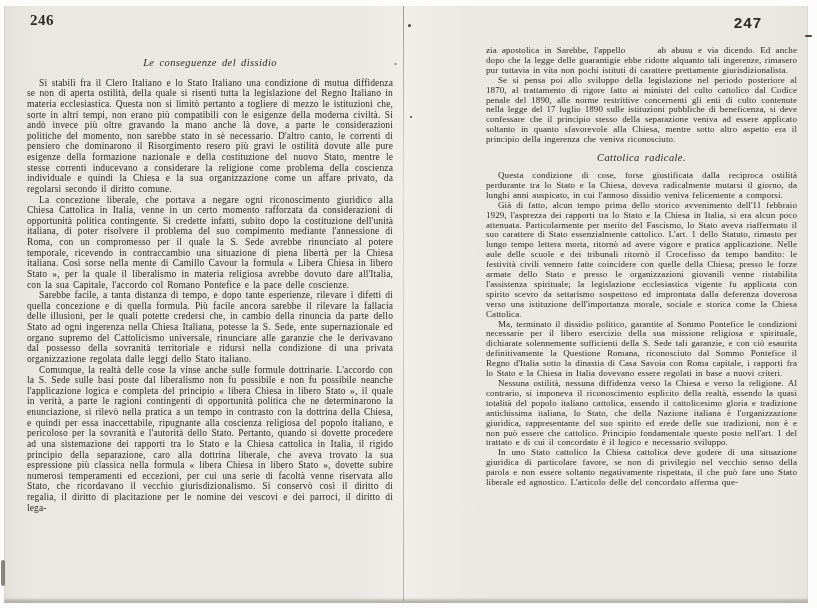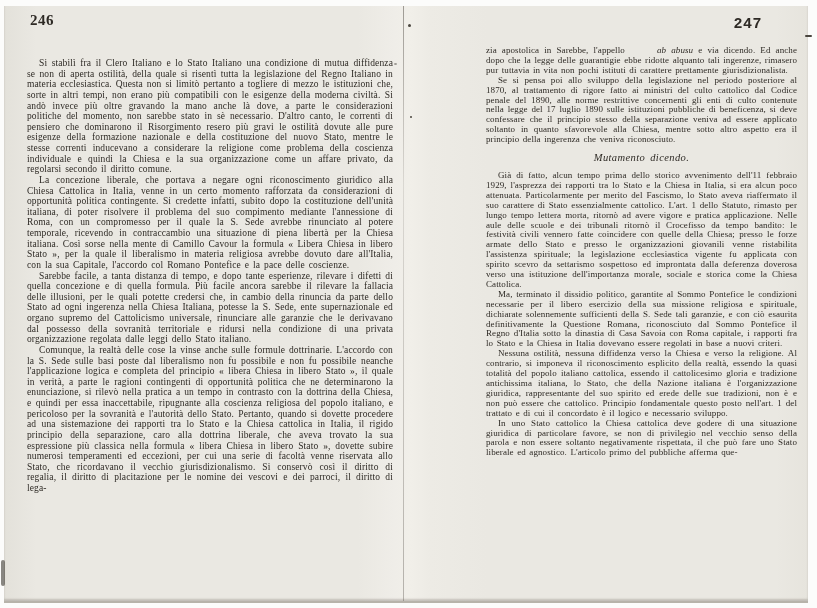--- a/index.html
+++ b/index.html
@@ -62,55 +62,57 @@
   }
   .col-left .heading{margin-bottom:9px;}
   .col-right{
     left:82px;top:40px;width:311px;
     font-size:9px;line-height:9.9px;
     letter-spacing:.08px;word-spacing:1.2px;
   }
   .col-right .heading{margin-top:8px;margin-bottom:8px;}
   p.para{text-indent:12px;}
   p.para.no-indent{text-indent:0;}
-  .it{font-style:italic;margin-left:27px;}
+  .it{margin-left:27px;}
   .speck{position:absolute;background:#4a463f;border-radius:50%;}
   .speck.s1{left:801px;top:29px;width:7px;height:2px;border-radius:1px;}
   .speck.s2{left:404px;top:18px;width:3px;height:3px;}
   .speck.s3{left:406px;top:110px;width:2px;height:2px;}
   .speck.s4{left:1px;top:560px;width:4px;height:26px;border-radius:2px;opacity:.65;}
   .speck.s5{left:390px;top:57px;width:3px;height:2px;opacity:.5;}
 </style>
 </head>
 <body>
 
 <div class="scan">
 
   <div class="page page-left">
     <div class="pagenum pagenum-left">246</div>
     <div class="body-col col-left">
+      <div class="heading">Le conseguenze del dissidio</div>
       <p class="para">Si stabilì fra il Clero Italiano e lo Stato Italiano una condizione di mutua diffidenza se non di aperta ostilità, della quale si risentì tutta la legislazione del Regno Italiano in materia ecclesiastica. Questa non si limitò pertanto a togliere di mezzo le istituzioni che, sorte in altri tempi, non erano più compatibili con le esigenze della moderna civiltà. Si andò invece più oltre gravando la mano anche là dove, a parte le considerazioni politiche del momento, non sarebbe stato in sè necessario. D'altro canto, le correnti di pensiero che dominarono il Risorgimento resero più gravi le ostilità dovute alle pure esigenze della formazione nazionale e della costituzione del nuovo Stato, mentre le stesse correnti inducevano a considerare la religione come problema della coscienza individuale e quindi la Chiesa e la sua organizzazione come un affare privato, da regolarsi secondo il diritto comune.</p>
       <p class="para">La concezione liberale, che portava a negare ogni riconoscimento giuridico alla Chiesa Cattolica in Italia, venne in un certo momento rafforzata da considerazioni di opportunità politica contingente. Si credette infatti, subito dopo la costituzione dell'unità italiana, di poter risolvere il problema del suo compimento mediante l'annessione di Roma, con un compromesso per il quale la S. Sede avrebbe rinunciato al potere temporale, ricevendo in contraccambio una situazione di piena libertà per la Chiesa italiana. Così sorse nella mente di Camillo Cavour la formula « Libera Chiesa in libero Stato », per la quale il liberalismo in materia religiosa avrebbe dovuto dare all'Italia, con la sua Capitale, l'accordo col Romano Pontefice e la pace delle coscienze.</p>
       <p class="para">Sarebbe facile, a tanta distanza di tempo, e dopo tante esperienze, rilevare i difetti di quella concezione e di quella formula. Più facile ancora sarebbe il rilevare la fallacia delle illusioni, per le quali potette credersi che, in cambio della rinuncia da parte dello Stato ad ogni ingerenza nella Chiesa Italiana, potesse la S. Sede, ente supernazionale ed organo supremo del Cattolicismo universale, rinunciare alle garanzie che le derivavano dal possesso della sovranità territoriale e ridursi nella condizione di una privata organizzazione regolata dalle leggi dello Stato italiano.</p>
       <p class="para">Comunque, la realtà delle cose la vinse anche sulle formule dottrinarie. L'accordo con la S. Sede sulle basi poste dal liberalismo non fu possibile e non fu possibile neanche l'applicazione logica e completa del principio « libera Chiesa in libero Stato », il quale in verità, a parte le ragioni contingenti di opportunità politica che ne determinarono la enunciazione, si rilevò nella pratica a un tempo in contrasto con la dottrina della Chiesa, e quindi per essa inaccettabile, ripugnante alla coscienza religiosa del popolo italiano, e pericoloso per la sovranità e l'autorità dello Stato. Pertanto, quando si dovette procedere ad una sistemazione dei rapporti tra lo Stato e la Chiesa cattolica in Italia, il rigido principio della separazione, caro alla dottrina liberale, che aveva trovato la sua espressione più classica nella formula « libera Chiesa in libero Stato », dovette subire numerosi temperamenti ed eccezioni, per cui una serie di facoltà venne riservata allo Stato, che ricordavano il vecchio giurisdizionalismo. Si conservò così il diritto di regalia, il diritto di placitazione per le nomine dei vescovi e dei parroci, il diritto di lega-</p>
     </div>
   </div>
 
   <div class="gutter-line"></div>
 
   <div class="page page-right">
     <div class="pagenum pagenum-right">247</div>
     <div class="body-col col-right">
       <p class="para no-indent"><span>zia apostolica in Sarebbe, l'appello </span><span class="it">ab abusu</span><span> e via dicendo. Ed anche dopo che la legge delle guarantigie ebbe ridotte alquanto tali ingerenze, rimasero pur tuttavia in vita non pochi istituti di carattere prettamente giurisdizionalista.</span></p>
       <p class="para">Se si pensa poi allo sviluppo della legislazione nel periodo posteriore al 1870, al trattamento di rigore fatto ai ministri del culto cattolico dal Codice penale del 1890, alle norme restrittive concernenti gli enti di culto contenute nella legge del 17 luglio 1890 sulle istituzioni pubbliche di beneficenza, si deve confessare che il principio stesso della separazione veniva ad essere applicato soltanto in quanto sfavorevole alla Chiesa, mentre sotto altro aspetto era il principio della ingerenza che veniva riconosciuto.</p>
-      <div class="heading">Mutamento dicendo.</div>
+      <div class="heading">Cattolica radicale.</div>
+      <p class="para">Questa condizione di cose, forse giustificata dalla reciproca ostilità perdurante tra lo Stato e la Chiesa, doveva radicalmente mutarsi il giorno, da lunghi anni auspicato, in cui l'annoso dissidio veniva felicemente a comporsi.</p>
       <p class="para">Già di fatto, alcun tempo prima dello storico avvenimento dell'11 febbraio 1929, l'asprezza dei rapporti tra lo Stato e la Chiesa in Italia, si era alcun poco attenuata. Particolarmente per merito del Fascismo, lo Stato aveva riaffermato il suo carattere di Stato essenzialmente cattolico. L'art. 1 dello Statuto, rimasto per lungo tempo lettera morta, ritornò ad avere vigore e pratica applicazione. Nelle aule delle scuole e dei tribunali ritornò il Crocefisso da tempo bandito: le festività civili vennero fatte coincidere con quelle della Chiesa; presso le forze armate dello Stato e presso le organizzazioni giovanili venne ristabilita l'assistenza spirituale; la legislazione ecclesiastica vigente fu applicata con spirito scevro da settarismo sospettoso ed improntata dalla deferenza doverosa verso una istituzione dell'importanza morale, sociale e storica come la Chiesa Cattolica.</p>
       <p class="para">Ma, terminato il dissidio politico, garantite al Sommo Pontefice le condizioni necessarie per il libero esercizio della sua missione religiosa e spirituale, dichiarate solennemente sufficienti della S. Sede tali garanzie, e con ciò esaurita definitivamente la Questione Romana, riconosciuto dal Sommo Pontefice il Regno d'Italia sotto la dinastia di Casa Savoia con Roma capitale, i rapporti fra lo Stato e la Chiesa in Italia dovevano essere regolati in base a nuovi criteri.</p>
       <p class="para">Nessuna ostilità, nessuna diffidenza verso la Chiesa e verso la religione. Al contrario, si imponeva il riconoscimento esplicito della realtà, essendo la quasi totalità del popolo italiano cattolica, essendo il cattolicesimo gloria e tradizione antichissima italiana, lo Stato, che della Nazione italiana è l'organizzazione giuridica, rappresentante del suo spirito ed erede delle sue tradizioni, non è e non può essere che cattolico. Principio fondamentale questo posto nell'art. 1 del trattato e di cui il concordato è il logico e necessario sviluppo.</p>
-      <p class="para">In uno Stato cattolico la Chiesa cattolica deve godere di una situazione giuridica di particolare favore, se non di privilegio nel vecchio senso della parola e non essere soltanto negativamente rispettata, il che può fare uno Stato liberale ed agnostico. L'articolo primo del pubbliche afferma que-</p>
+      <p class="para">In uno Stato cattolico la Chiesa cattolica deve godere di una situazione giuridica di particolare favore, se non di privilegio nel vecchio senso della parola e non essere soltanto negativamente rispettata, il che può fare uno Stato liberale ed agnostico. L'articolo delle del concordato afferma que-</p>
     </div>
   </div>
 
   <div class="speck s1"></div>
   <div class="speck s2"></div>
   <div class="speck s3"></div>
   <div class="speck s5"></div>
 </div>
 <div class="speck s4"></div>
 

